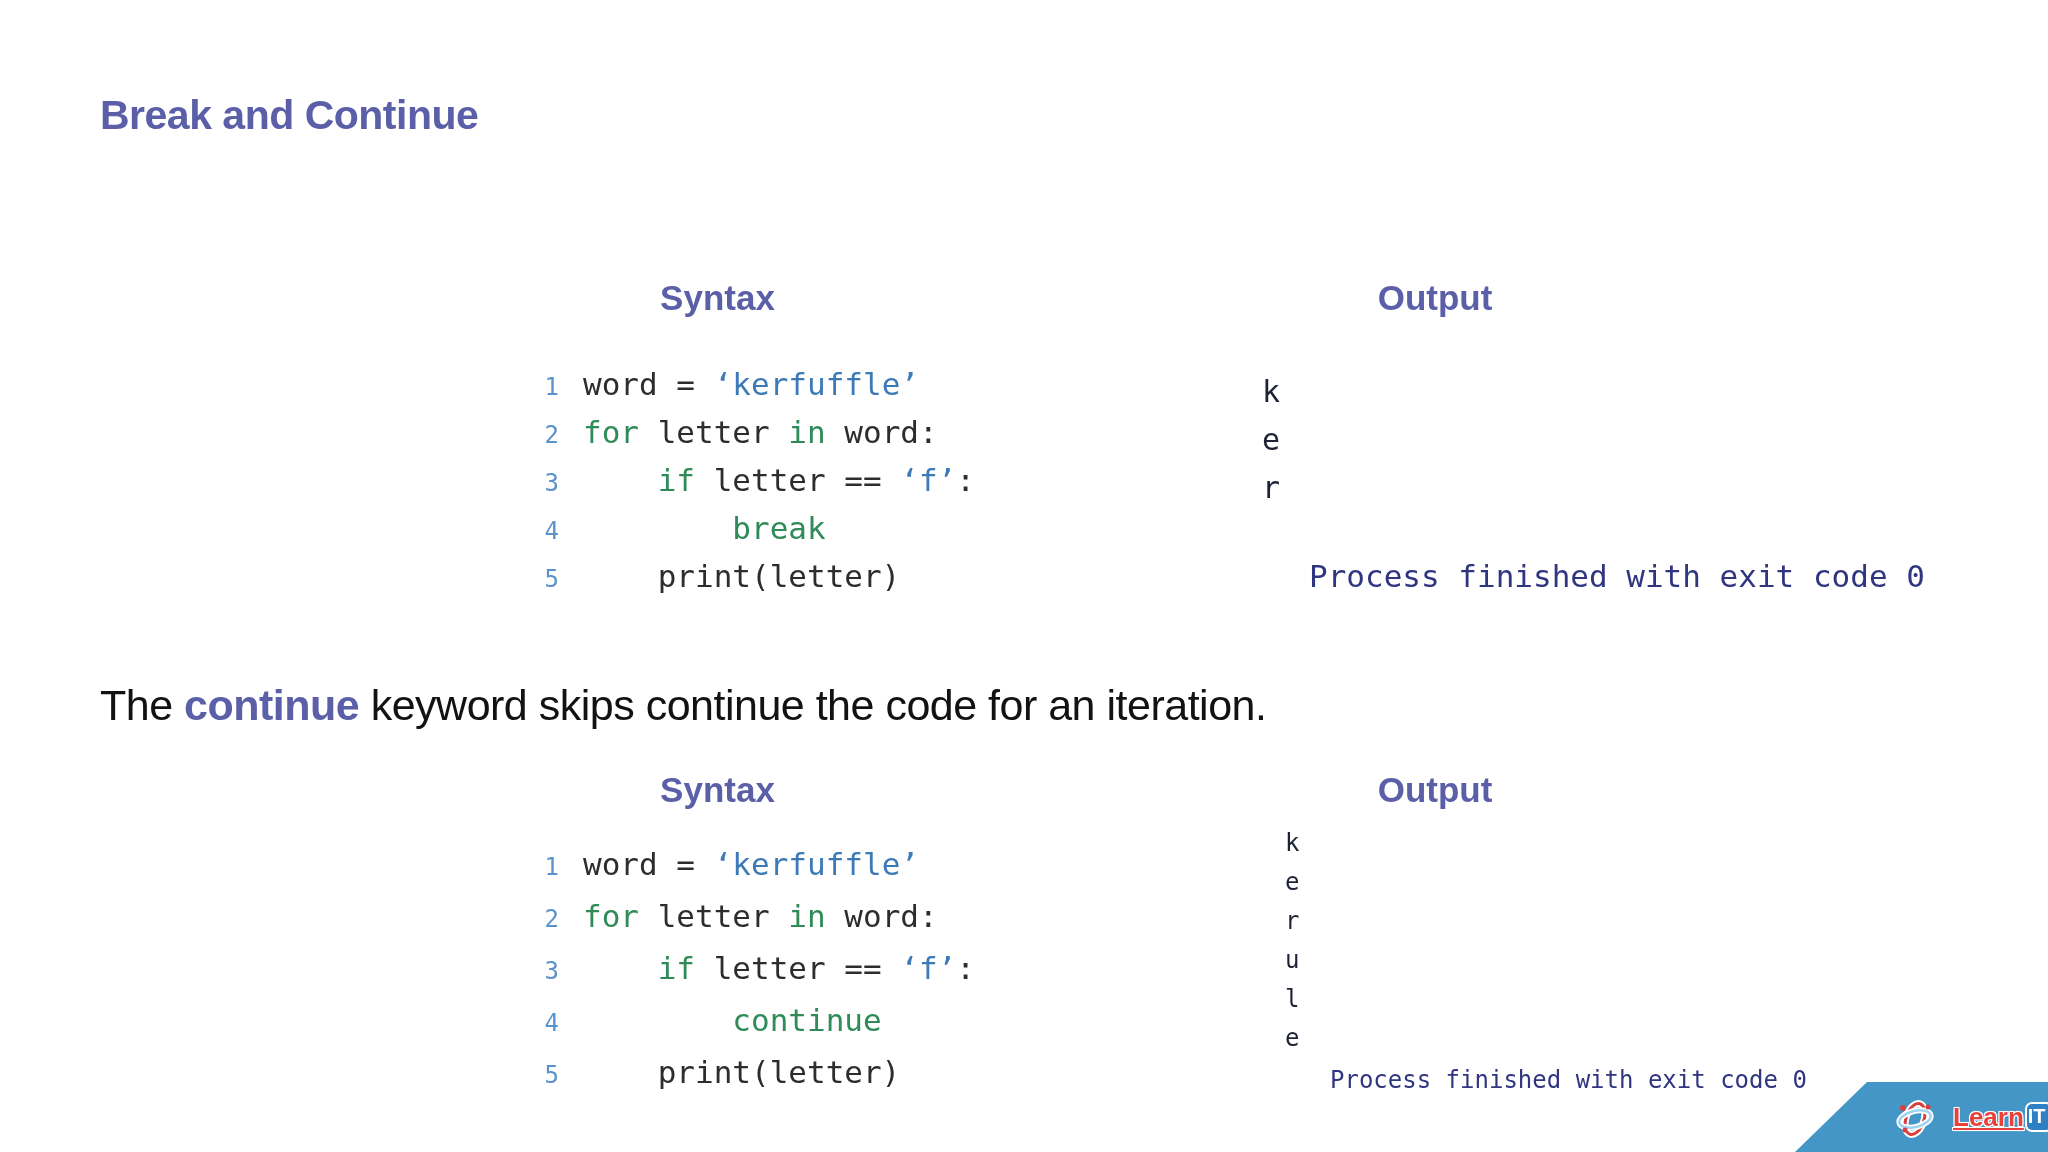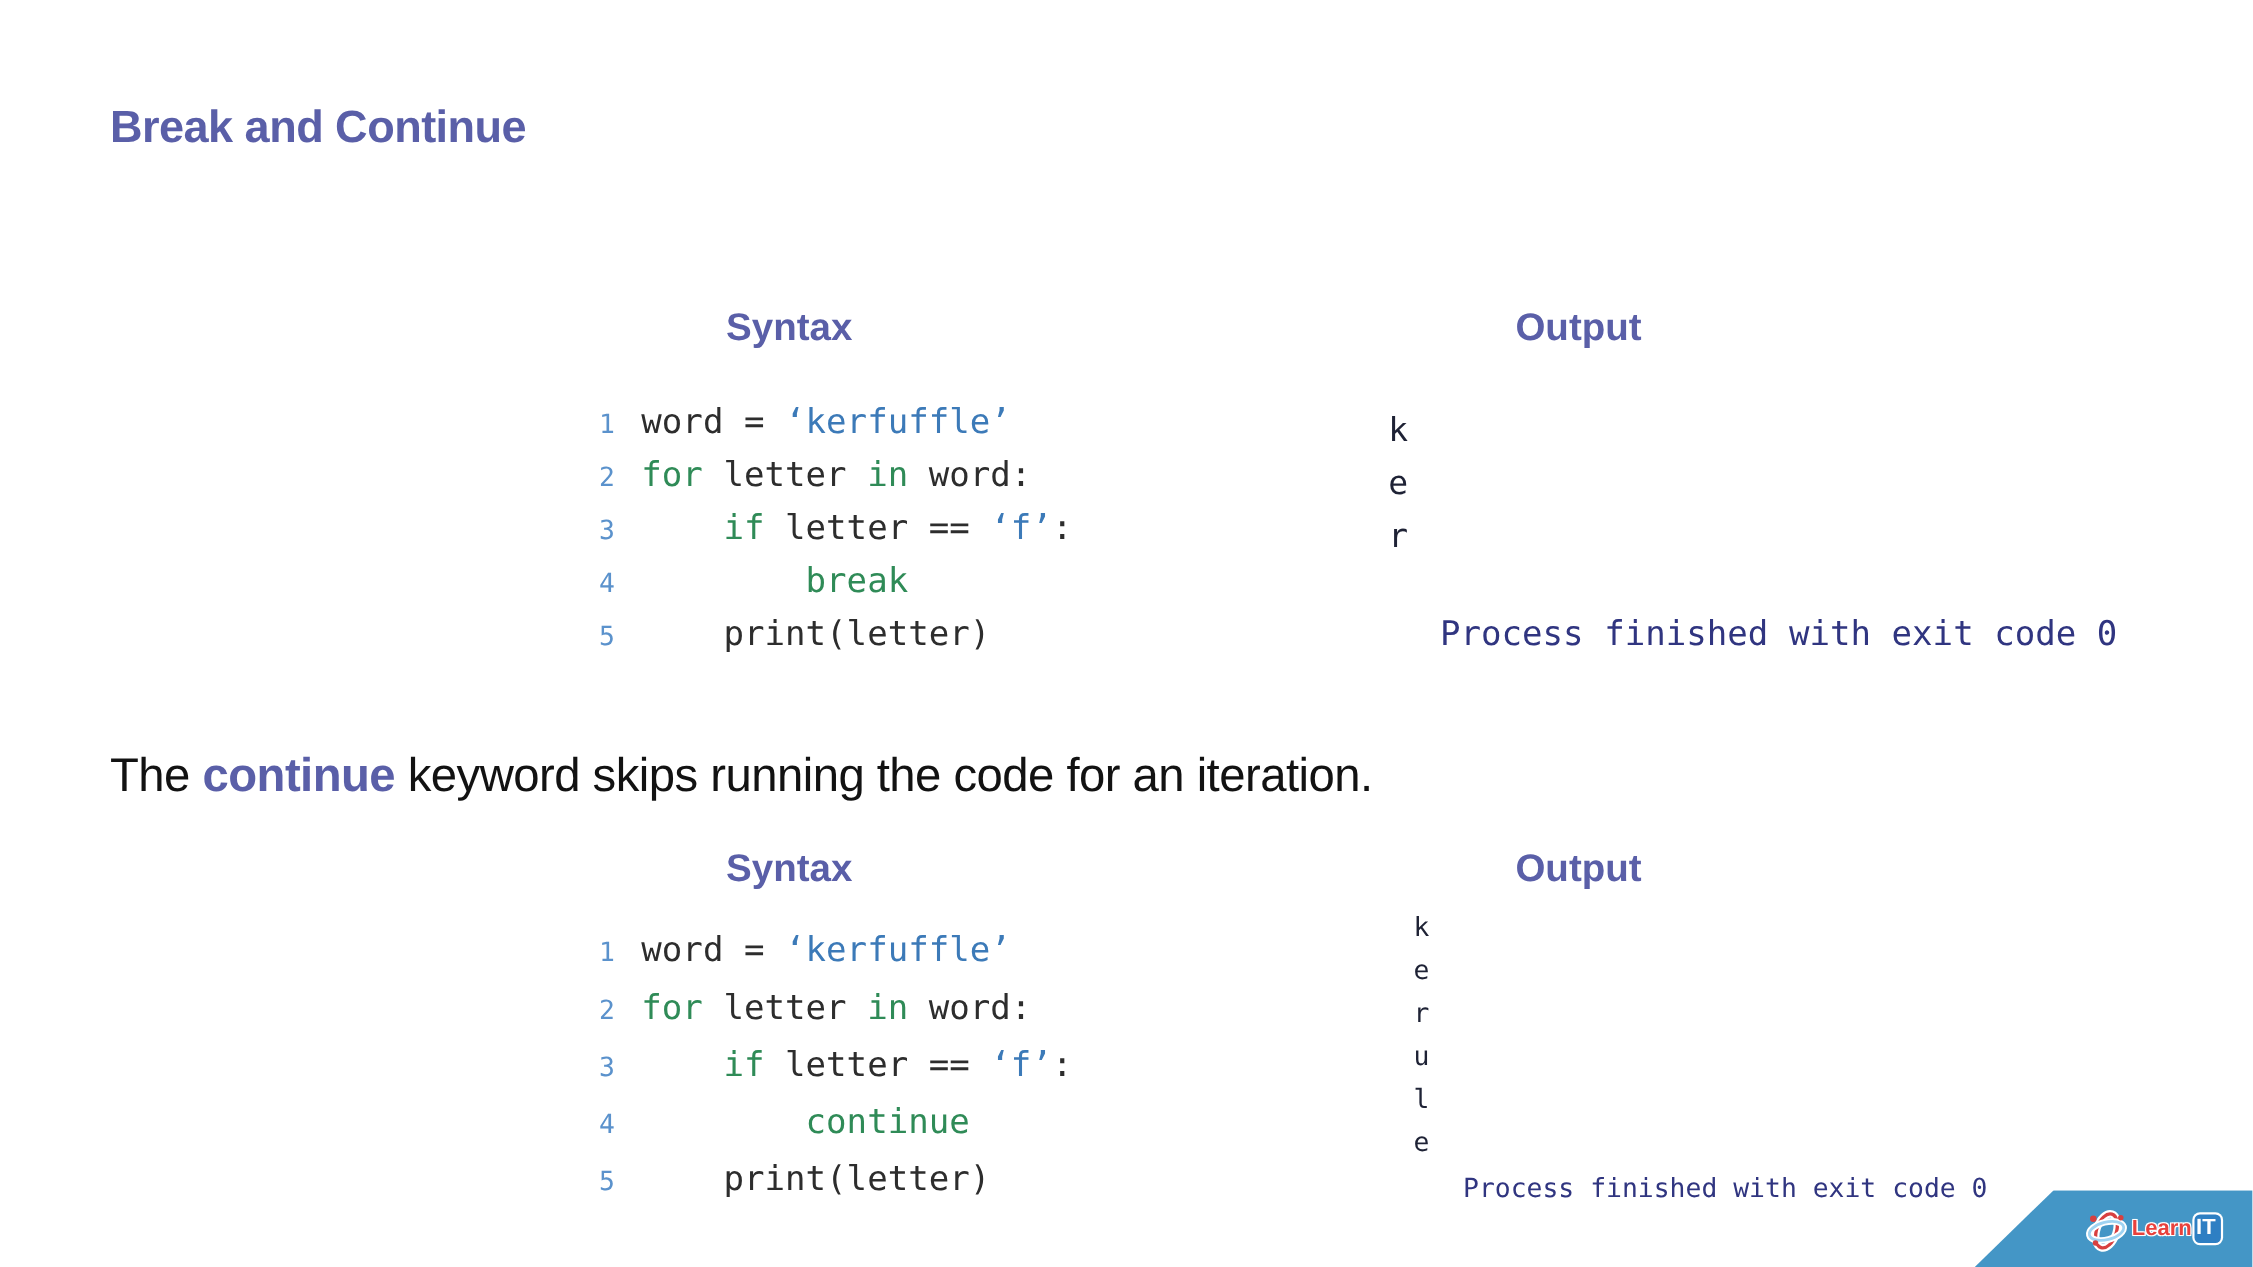--- a/index.html
+++ b/index.html
@@ -40,22 +40,22 @@
   .process-2{left:1283px;top:1066px;font-size:24px;}
 
   .footer-bar{position:absolute;left:478px;top:1108px;width:1570px;height:44px;background:#5a61a8;
               clip-path:polygon(46px 0,100% 0,100% 100%,0 100%);}
   .footer-label{position:absolute;right:258px;top:50%;transform:translateY(-50%);
                 font-size:20px;color:#c9cce9;letter-spacing:0.2px;}
 
   .corner{position:absolute;left:1795px;top:1082px;width:253px;height:70px;background:#4496c6;
           clip-path:polygon(72px 0,100% 0,100% 100%,0 100%);z-index:5;}
   .logo{position:absolute;left:98px;top:13px;display:flex;align-items:center;}
-  .logo-learn{font-size:20px;font-weight:bold;color:#e8413c;margin-left:1px;
-              text-shadow:-1px -1px 0 #fff,1px -1px 0 #fff,-1px 1px 0 #fff,1px 1px 0 #fff,0 0 2px #fff;}
+  .logo-learn{font-size:26px;font-weight:bold;color:#e8413c;margin-left:16px;
+              text-shadow:-1px -1px 0 #fff,1px -1px 0 #fff,-1px 1px 0 #fff,1px 1px 0 #fff,0 0 2px #fff;text-decoration:underline;}
   .logo-it{font-size:20px;font-weight:bold;color:#ffffff;background:#2e7fc3;border-radius:5px;
            padding:1px 5px 2px 1px;margin-left:3px;box-shadow:0 0 0 2px #ffffff;}
 </style>
 </head>
 <body>
 
 <div class="slide">
 
   <h1 class="page-title">Break and Continue</h1>
 
@@ -80,21 +80,21 @@
       </div>
       <div class="code-line">
         <span class="ln">5</span>
         <span class="code-text"><span class="tok-plain">    print(letter)</span></span>
       </div>
     </div>
   <div class="out-letters out-1"><div>k</div><div>e</div><div>r</div></div>
   <div class="process process-1">Process finished with exit code 0</div>
 
   <div class="para para-2">
-      <div><span>The </span><span class="accent">continue</span><span> keyword skips running the code for an iteration.</span></div>
+      <div><span>The </span><span class="accent">continue</span><span> keyword skips continue the code for an iteration.</span></div>
     </div>
   <h2 class="col-head syntax-2">Syntax</h2>
   <h2 class="col-head output-2">Output</h2>
   <div class="code-block code-2">
       <div class="code-line">
         <span class="ln">1</span>
         <span class="code-text"><span class="tok-plain">word = </span><span class="tok-str">‘kerfuffle’</span></span>
       </div>
       <div class="code-line">
         <span class="ln">2</span>

